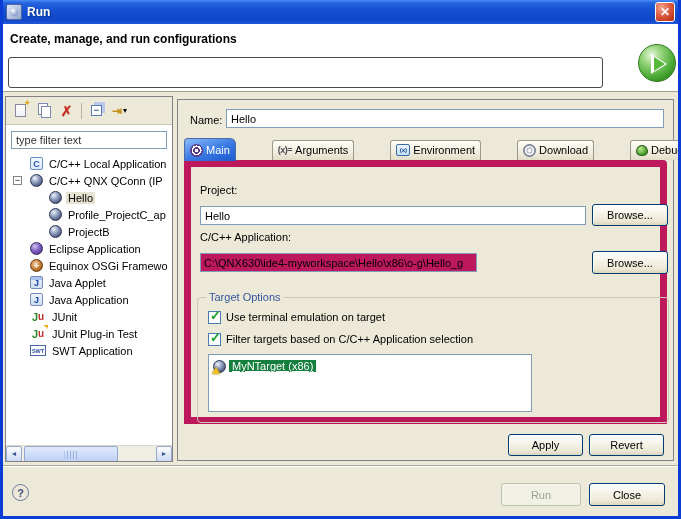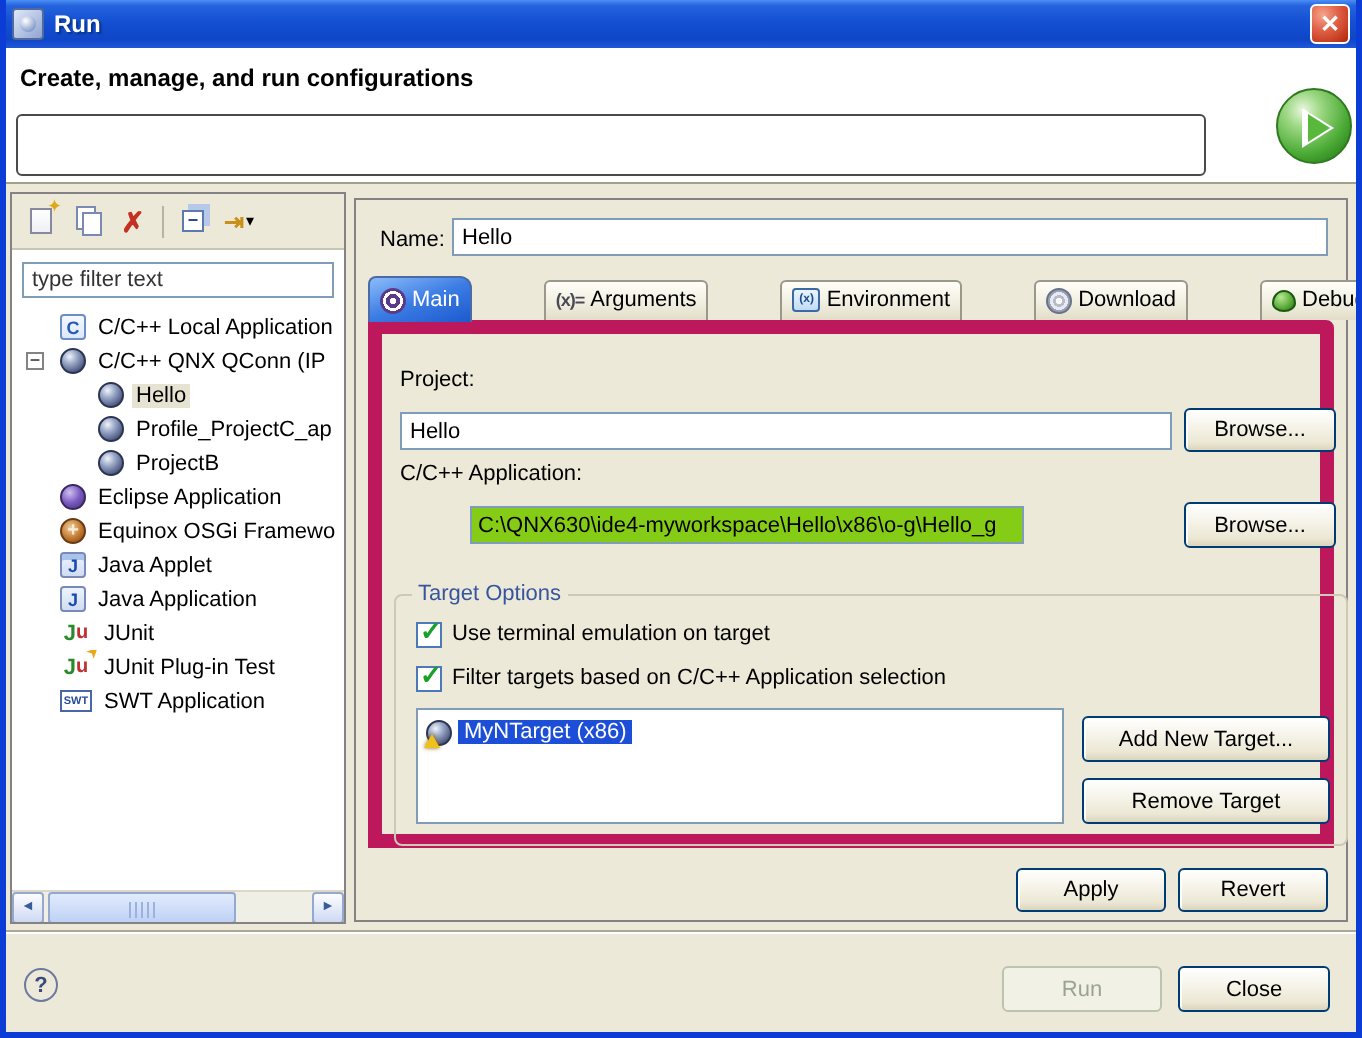--- a/index.html
+++ b/index.html
@@ -126,38 +126,38 @@
   .ic-src::after { content:"✎"; position:absolute; right:-2px; bottom:-3px; color:#c8951a; font-size:10px; }
   .ic-ovf .chv { font-size:11px; font-weight:bold; }
   .ic-ovf sub { font-size:9px; }
   .folder { position:absolute; left:6px; top:60px; width:483px; height:264px;
     border:7px solid #be185d; border-radius:0 4px 0 0; background:#ece9d8; }
   .lbl-project { position:absolute; left:9px; top:17px; }
   .project-input { position:absolute; left:9px; top:39px; width:386px; height:19px;
     border:1px solid #7f9db9; padding:1px 4px; font:11px "Liberation Sans",sans-serif; background:#fff; }
   .lbl-app { position:absolute; left:9px; top:64px; }
   .app-input { position:absolute; left:9px; top:86px; width:277px; height:19px;
-    border:1px solid #7f9db9; padding:1px 3px; font:11px "Liberation Sans",sans-serif; background:#84cc16;margin-left:35px; }
+    border:1px solid #7f9db9; padding:1px 3px; font:11px "Liberation Sans",sans-serif; background:#be185d; }
   .xpbtn { border:1px solid #003c74; border-radius:3px; font-family:Liberation Sans, sans-serif;
     font-size:11px; color:#000; box-shadow: inset 1px 1px 0 rgba(255,255,255,.85);
     background:linear-gradient(180deg,#ffffff 0%,#f5f2e7 45%,#ece8d5 80%,#dcd5bd 100%); }
   .xpbtn.disabled { border-color:#bcc4ae; background:#f1f1e6; color:#9aa491; box-shadow:none; }
   .btn-browse1 { position:absolute; left:401px; top:37px; width:76px; height:22px; }
   .btn-search  { position:absolute; left:292px; top:84px; width:103px; height:23px; }
   .btn-browse2 { position:absolute; left:401px; top:84px; width:76px; height:23px; }
   .grp { position:absolute; left:6px; top:124px; width:472px; height:132px;
     border:1px solid #cdc9b4; border-radius:4px; padding:2px 8px; }
   .grp legend { color:#35569e; padding:0 3px; margin-left:0; }
   .cbrow { display:flex; align-items:center; gap:5px; margin:5px 0 8px 2px; height:14px; }
   .cbx { width:13px; height:13px; border:1px solid #4a7ab8; background:#fff; position:relative; flex:0 0 auto; }
   .ck { position:absolute; left:1px; top:-4px; color:#18a028; font-weight:bold; font-size:13px; }
   .target-row { display:flex; gap:9px; margin:2px 0 0 2px; }
   .target-list { width:324px; height:58px; border:1px solid #7f9db9; background:#fff; padding:3px 4px; }
   .titem { display:flex; align-items:center; gap:3px; height:16px; }
-  .titem .sel { background:#1d4ed8; color:#fff; padding:0 3px; }
+  .titem .sel { background:#15803d; color:#fff; padding:0 3px;text-decoration:underline; }
   .btn-col { display:flex; flex-direction:column; gap:8px; padding-top:4px; }
   .btn-col .xpbtn { width:124px; height:23px; }
   .btn-apply  { position:absolute; left:330px; top:334px; width:75px; height:22px; }
   .btn-revert { position:absolute; left:411px; top:334px; width:75px; height:22px; }
   
   .footer-sep { position:absolute; left:0; right:0; top:465px; height:2px;
     background:linear-gradient(#aca899 0 1px, #ffffff 1px 2px); }
   .help-btn { position:absolute; left:9px; top:484px; width:17px; height:17px; border:1px solid #6a7aa0;
     border-radius:50%; color:#3a4a80; font-size:11px; font-weight:bold;
     display:flex; align-items:center; justify-content:center; background:transparent; }
@@ -329,24 +329,20 @@
         </div>
         <div class="target-row">
           <div class="target-list">
             <div class="titem">
               <span class="ticon i-sph">
                   <span class="warn-tri"></span>
                 </span>
               <span class="sel">MyNTarget (x86)</span>
             </div>
           </div>
-          <div class="btn-col">
-            <button class="xpbtn">Add New Target...</button>
-            <button class="xpbtn">Remove Target</button>
-          </div>
         </div>
       </fieldset>
     </div>
 
     <button class="xpbtn btn-apply">Apply</button>
     <button class="xpbtn btn-revert">Revert</button>
   </div>
 
   <div class="footer-sep"></div>
   <button class="help-btn">?</button>

